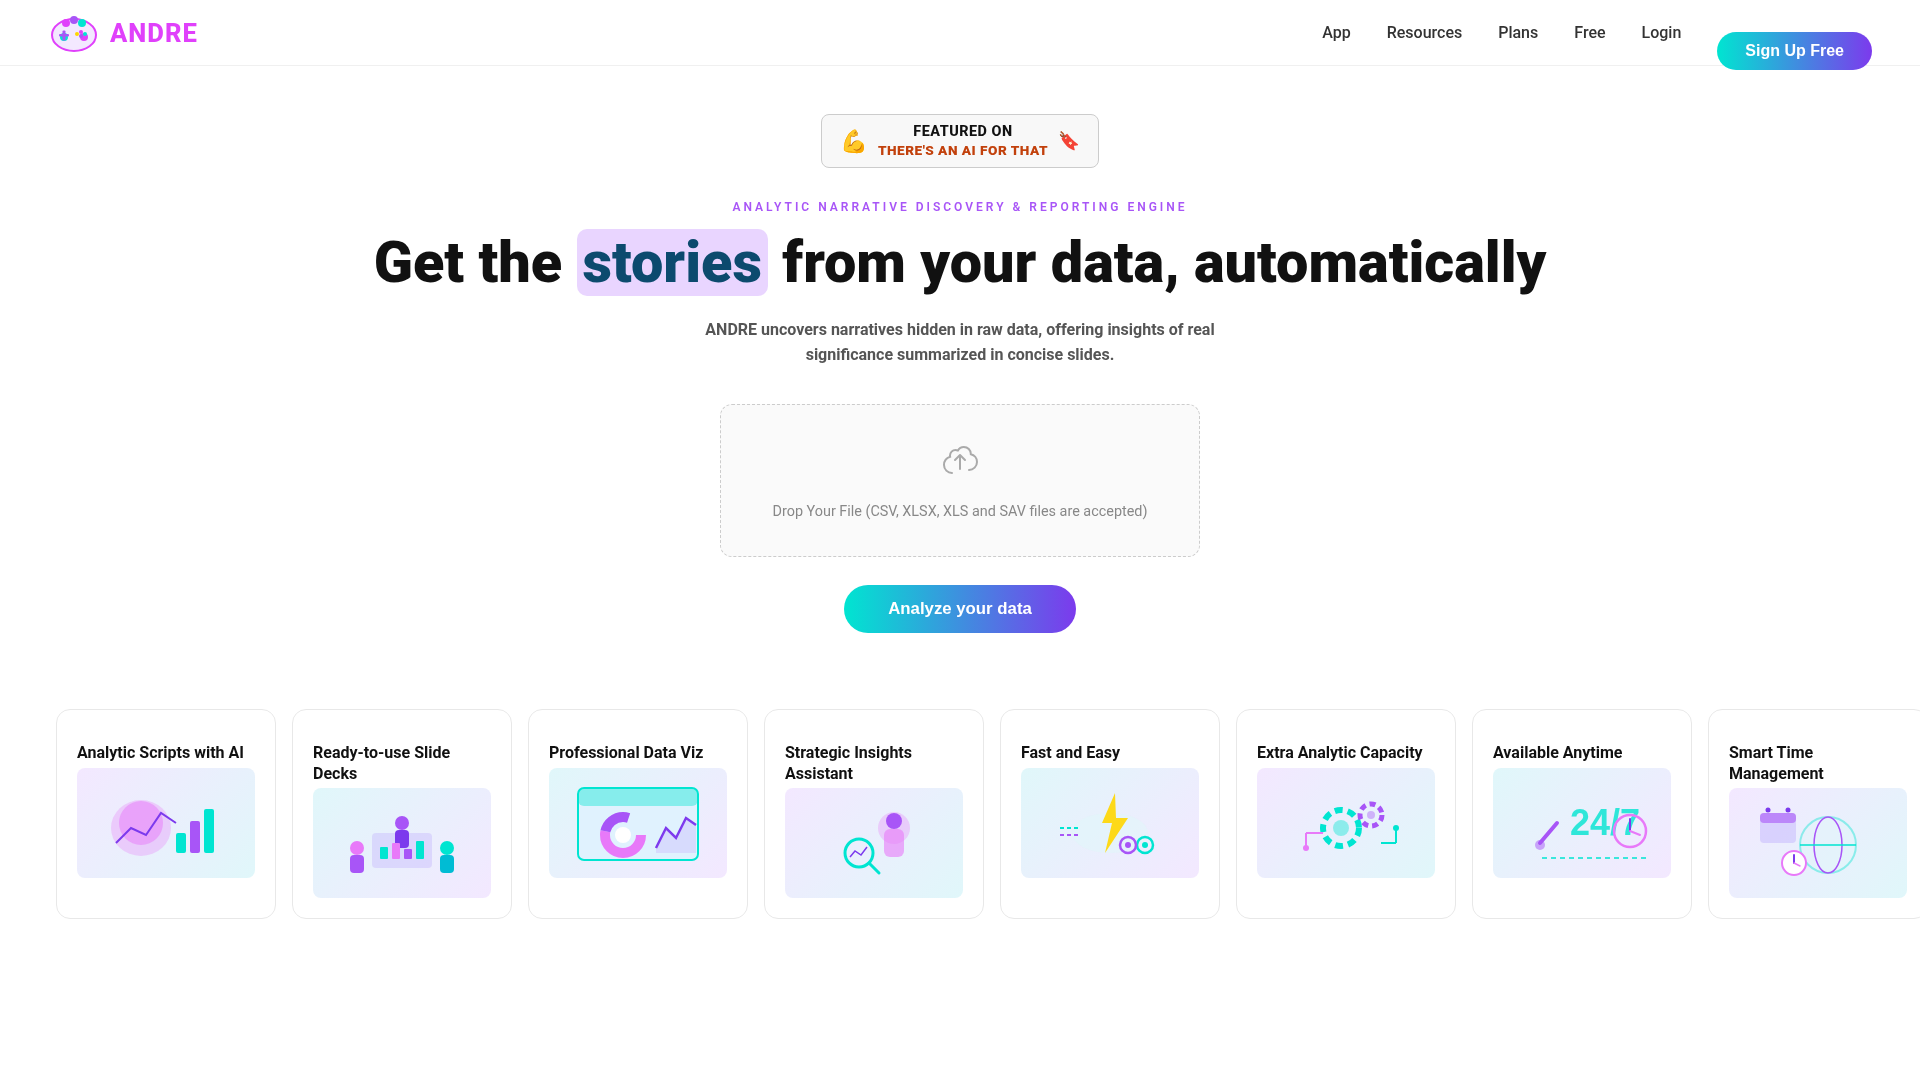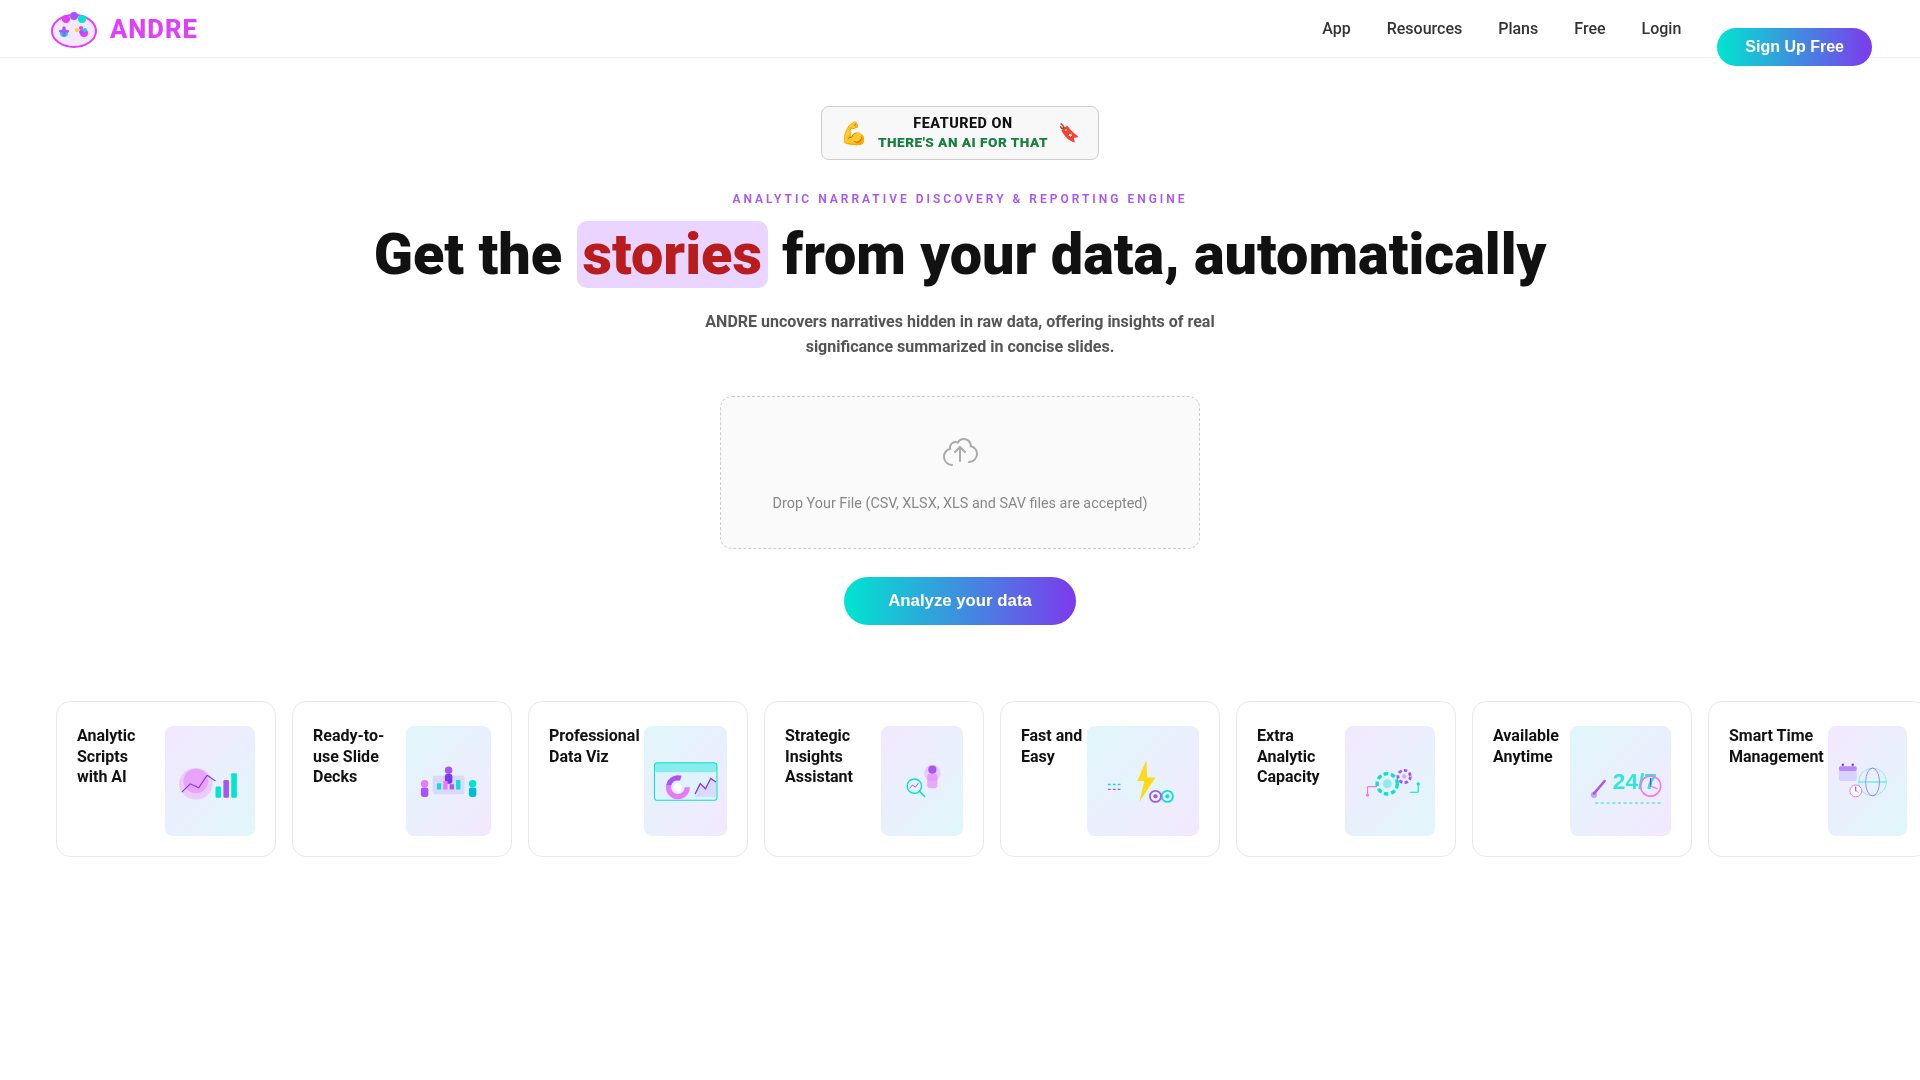--- a/index.html
+++ b/index.html
@@ -1,21 +1,21 @@
 <!DOCTYPE html>
 <html><head>
   <meta charset="utf-8">
   <style>
     * { margin: 0; padding: 0; box-sizing: border-box; }
     body { font-family: -apple-system, BlinkMacSystemFont, 'Segoe UI', Roboto, sans-serif; background: #fff; color: #222; overflow-x: hidden; }
 
     
     nav {
       display: flex; align-items: center; justify-content: space-between;
-      padding: 0 48px; height: 58px; border-bottom: 1px solid #f0f0f0;
+      padding: 0 48px; height: 66px; border-bottom: 1px solid #f0f0f0;
       position: sticky; top: 0; background: #fff; z-index: 100;
     }
     .nav-logo { display: flex; align-items: center; gap: 10px; text-decoration: none; }
     .nav-logo-icon { width: 52px; height: 52px; }
     .nav-logo-text { font-size: 1.6rem; font-weight: 800; color: #e040fb; letter-spacing: 1px; }
     .nav-links { display: flex; align-items: center; gap: 36px; }
     .nav-links a { text-decoration: none; color: #333; font-size: 1rem; font-weight: 500; }
     .btn-signup {
       background: linear-gradient(90deg, #00e5d1, #7c3aed);
       color: #fff; border: none; border-radius: 24px;
@@ -32,21 +32,21 @@
     .featured-badge-icon { font-size: 1.4rem; }
     .featured-badge-text { font-size: 0.78rem; color: #555; line-height: 1.3; }
     .featured-badge-text span { font-weight: 800; color: #111; font-size: 0.9rem; letter-spacing: 0.5px; }
 
     .hero-subtitle {
       font-size: 0.75rem; letter-spacing: 3px; color: #a855f7;
       font-weight: 600; margin-bottom: 16px; text-transform: uppercase;
     }
     .hero-title { font-size: 3.6rem; font-weight: 900; line-height: 1.15; margin-bottom: 20px; color: #111; }
     .hero-title .highlight {
-      background: #e9d5ff; border-radius: 10px; padding: 0 6px; color: #b91c1c;
+      background: #e9d5ff; border-radius: 10px; padding: 0 6px; color: #0c4a6e;
     }
     .hero-desc { font-size: 1rem; color: #555; max-width: 520px; margin: 0 auto 36px; line-height: 1.6; font-weight: bold; }
 
     
     .dropzone-wrap { max-width: 480px; margin: 0 auto 28px; }
     .dropzone {
       border: 1.5px dashed #ccc; border-radius: 12px;
       padding: 36px 24px; display: flex; flex-direction: column; align-items: center;
       gap: 14px; background: #fafafa; cursor: pointer;
     }
@@ -59,22 +59,22 @@
       color: #fff; border: none; border-radius: 28px;
       padding: 14px 44px; font-size: 1.05rem; font-weight: 700; cursor: pointer;
       display: block; margin: 0 auto;
     }
 
     
     .features { display: flex; gap: 0; overflow-x: auto; padding: 40px 48px 48px; }
     .feature-card {
       min-width: 220px; flex: 1;
       border: 1px solid #e8e8e8; border-radius: 14px;
-      padding: 24px 20px 20px; margin: 0 8px;
-      background: #fff; display: flex; flex-direction: row; gap: 4px;
+      padding: 33px 20px 20px; margin: 0 8px;
+      background: #fff; display: flex; flex-direction: column; gap: 4px;
     }
     .feature-card-title { font-size: 1rem; font-weight: 700; color: #111; line-height: 1.3; }
     .feature-card-img {
       width: 100%; height: 110px; border-radius: 8px;
       display: flex; align-items: center; justify-content: center; overflow: hidden;
     }
 
     
     .illus-1 { background: linear-gradient(135deg, #f3e8ff 0%, #e0f7fa 100%); }
     .illus-2 { background: linear-gradient(135deg, #e0f7fa 0%, #f3e8ff 100%); }
@@ -129,21 +129,21 @@
     <button class="btn-signup">Sign Up Free</button>
   </div>
 </nav>
 
 <section class="hero">
   
   <div class="featured-badge">
     <span class="featured-badge-icon">💪</span>
     <div class="featured-badge-text">
       <span>FEATURED ON</span><br>
-      <span style="font-weight:900; font-size:0.85rem; color:#15803d; letter-spacing:0.5px;">THERE'S AN AI FOR THAT</span>
+      <span style="font-weight:900; font-size:0.85rem; color:#c2410c; letter-spacing:0.5px;">THERE'S AN AI FOR THAT</span>
     </div>
     <span style="color:#888; font-size:1.1rem;">🔖</span>
   </div>
 
   <p class="hero-subtitle">ANALYTIC NARRATIVE DISCOVERY &amp; REPORTING ENGINE</p>
 
   <h1 class="hero-title">
     <span>Get the </span><span class="highlight">stories</span><span> from your data, automatically</span>
   </h1>
 

